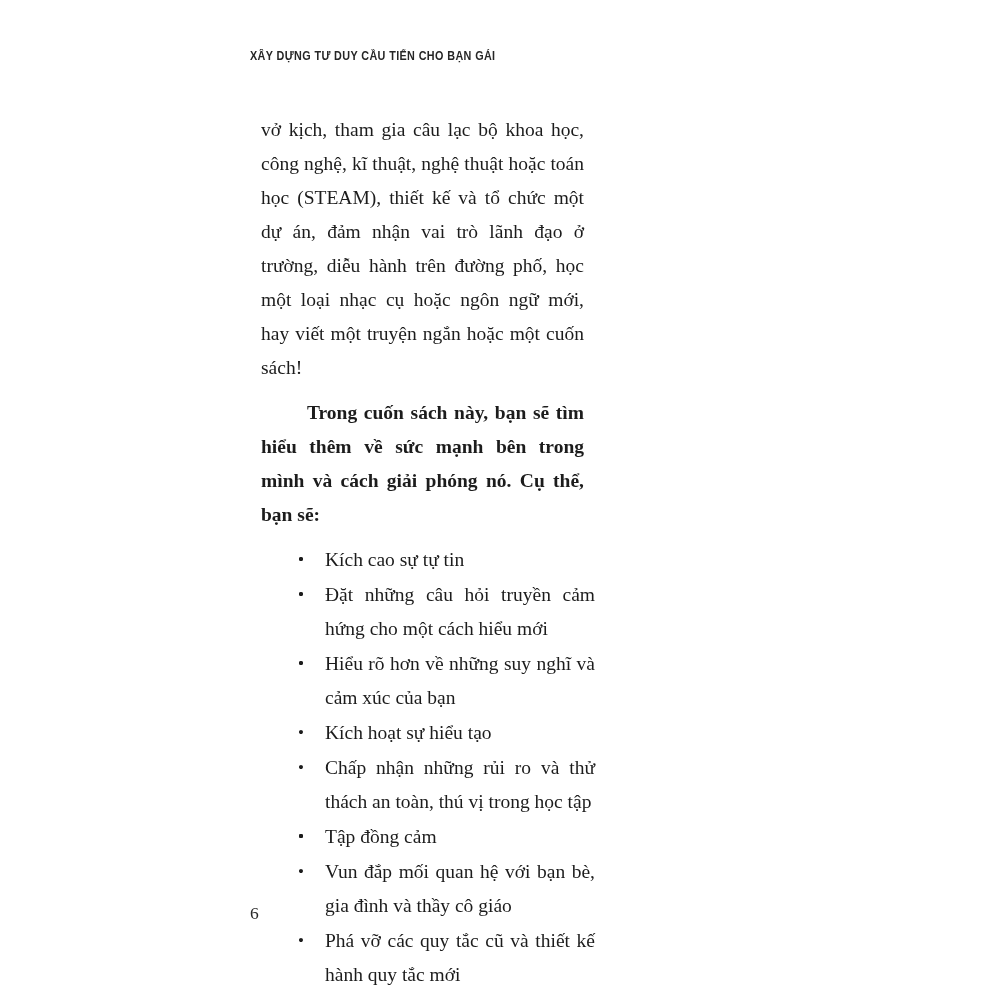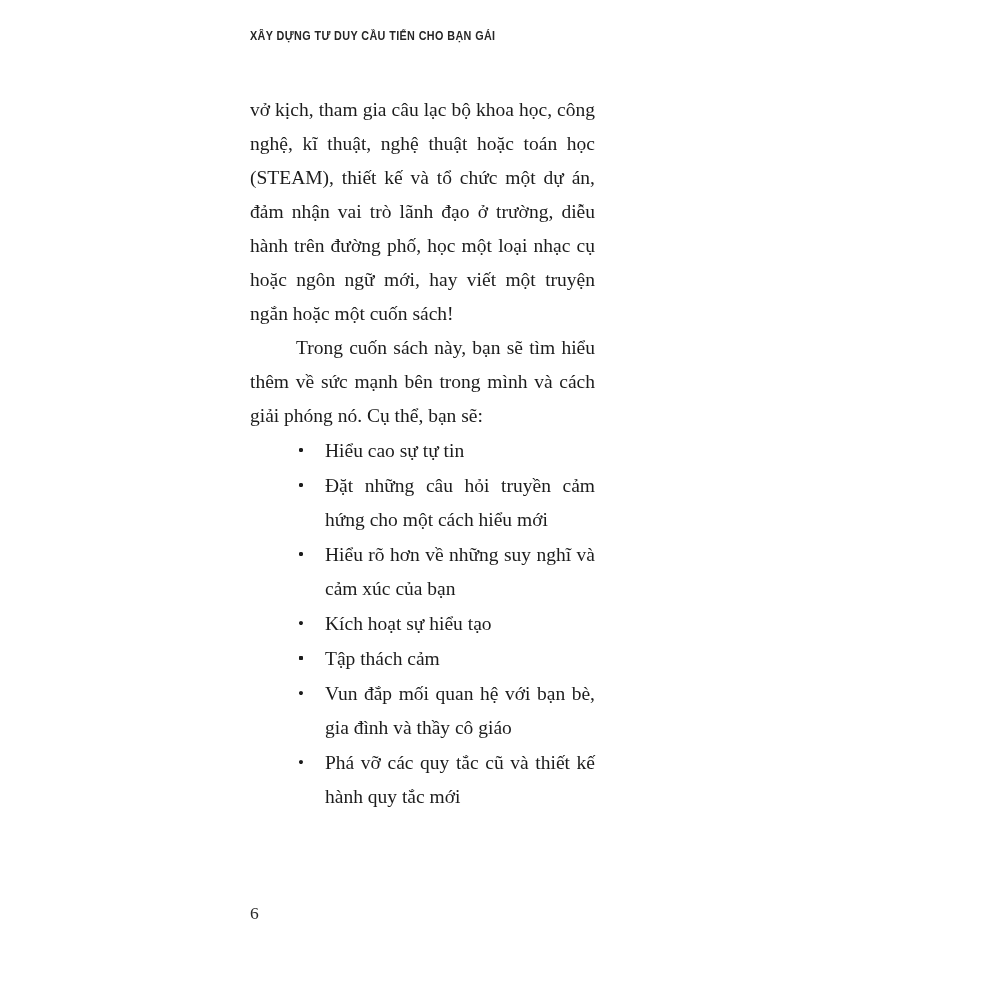--- a/index.html
+++ b/index.html
@@ -7,40 +7,40 @@
   body {
     background: #ffffff;
     color: #1c1c1c;
     font-family: "Liberation Serif", "DejaVu Serif", serif;
   }
   .page {
     position: relative;
     width: 838px;
     height: 1000px;
     background: #ffffff;
-    padding: 30px 243px 0 250px;
+    padding: 50px 243px 0 250px;
   }
   .running-head {
     font-family: "Liberation Sans", "DejaVu Sans", sans-serif;
     font-size: 11.5px;
     font-weight: 700;
     letter-spacing: 0.4px;
     color: #262626;
     transform: scaleX(0.94) scaleY(1.08);
     transform-origin: 0 50%;
     white-space: nowrap;
     margin-bottom: 51px;
   }
   .body-text {
     font-size: 19.5px;
     line-height: 34px;
     text-align: justify;
   }
-  .para { margin: 0; }
-  .para.indent { text-indent: 46px; }
+  .para { margin: 11px; }
+  .para.indent { text-indent: 46px; font-weight: bold; }
   .bullet-list {
     list-style: none;
     margin-top: 1px;
   }
   .bullet-item {
     position: relative;
     padding-left: 75px;
     text-align: justify;
     margin-bottom: 1px;
   }
@@ -69,21 +69,21 @@
   <div class="body-text">
     <p class="para">vở kịch, tham gia câu lạc bộ khoa học, công nghệ, kĩ thuật, nghệ thuật hoặc toán học (STEAM), thiết kế và tổ chức một dự án, đảm nhận vai trò lãnh đạo ở trường, diễu hành trên đường phố, học một loại nhạc cụ hoặc ngôn ngữ mới, hay viết một truyện ngắn hoặc một cuốn sách!</p>
     <p class="para indent">Trong cuốn sách này, bạn sẽ tìm hiểu thêm về sức mạnh bên trong mình và cách giải phóng nó. Cụ thể, bạn sẽ:</p>
     <ul class="bullet-list">
   <li class="bullet-item">
     <span class="dot">•</span>
   </li>
 
   <li class="bullet-item">
     <span class="dot">•</span>
-    <span class="bullet-text">Hiểu cao sự tự tin</span>
+    <span class="bullet-text">Kích cao sự tự tin</span>
   </li>
 
   <li class="bullet-item">
     <span class="dot">•</span>
   </li>
 
   <li class="bullet-item">
     <span class="dot">•</span>
     <span class="bullet-text">Đặt những câu hỏi truyền cảm hứng cho một cách hiểu mới</span>
   </li>
@@ -97,33 +97,34 @@
     <span class="bullet-text">Hiểu rõ hơn về những suy nghĩ và cảm xúc của bạn</span>
   </li>
 
   <li class="bullet-item">
     <span class="dot">•</span>
     <span class="bullet-text">Kích hoạt sự hiểu tạo</span>
   </li>
 
   <li class="bullet-item">
     <span class="dot">•</span>
+    <span class="bullet-text">Chấp nhận những rủi ro và thử thách an toàn, thú vị trong học tập</span>
   </li>
 
   <li class="bullet-item">
     <span class="dot">•</span>
   </li>
 
   <li class="bullet-item">
     <span class="dot">•</span>
   </li>
 
   <li class="bullet-item">
     <span class="dot">•</span>
-    <span class="bullet-text">Tập thách cảm</span>
+    <span class="bullet-text">Tập đồng cảm</span>
   </li>
 
   <li class="bullet-item">
     <span class="dot">•</span>
     <span class="bullet-text">Vun đắp mối quan hệ với bạn bè, gia đình và thầy cô giáo</span>
   </li>
 
   <li class="bullet-item">
     <span class="dot">•</span>
     <span class="bullet-text">Phá vỡ các quy tắc cũ và thiết kế hành quy tắc mới</span>

